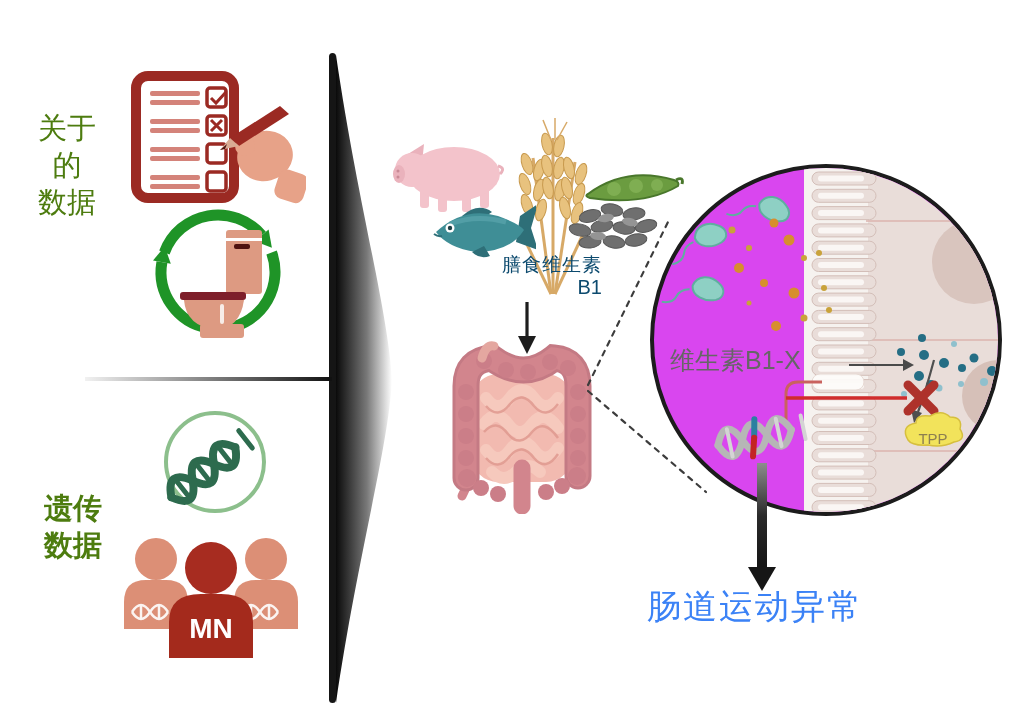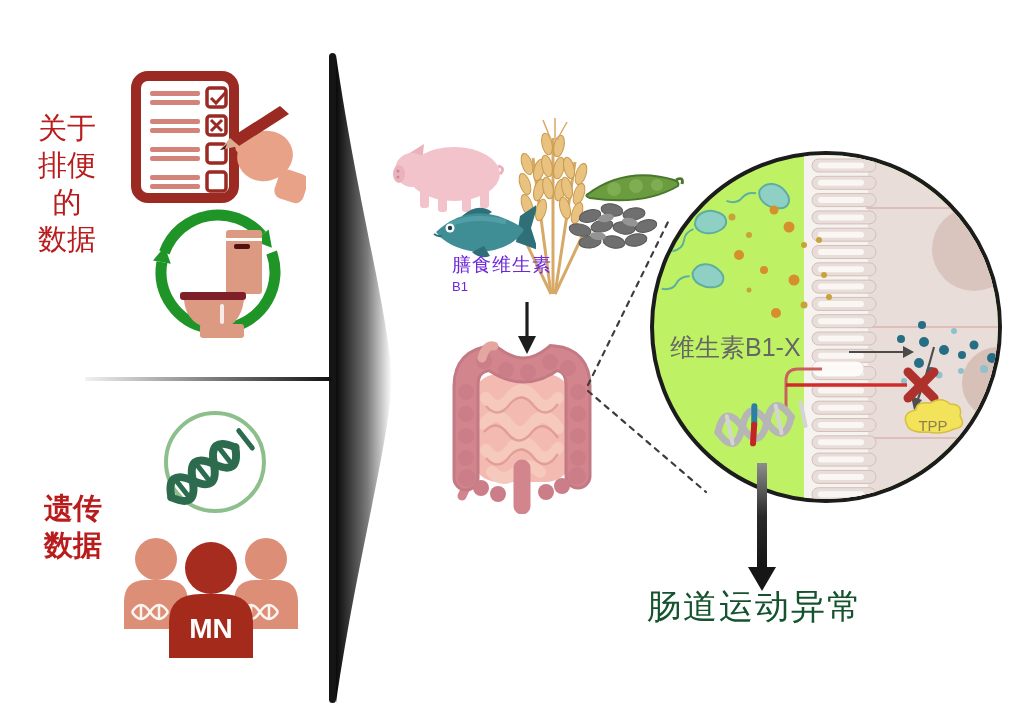--- a/index.html
+++ b/index.html
@@ -2,49 +2,48 @@
 <html><head>
 <meta charset="utf-8">
 <style>
   html,body{margin:0;padding:0;background:#ffffff;}
   #stage{
     position:relative;width:1024px;height:716px;background:#ffffff;overflow:hidden;
     font-family:"Liberation Sans","DejaVu Sans",sans-serif;
   }
   .abs{position:absolute;}
   .vtext{
-    text-align:center;color:#b91c1c;font-size:29px;line-height:37px;font-weight:400;
-  }
-  #dietary-label{ text-align:left;color:#6d28d9; }
+    text-align:center;color:#4d7c0f;font-size:29px;line-height:37px;font-weight:400;
+  }
+  #dietary-label{ text-align:right;color:#0c4a6e; }
   #dietary-label .l1{font-size:19px;line-height:22px;letter-spacing:1px;}
-  #dietary-label .l2{font-size:13px;line-height:22px;}
+  #dietary-label .l2{font-size:20px;line-height:22px;}
   #outcome-label{
-    text-align:center;color:#14532d;font-size:34px;letter-spacing:2px;font-weight:400;
+    text-align:center;color:#3b82f6;font-size:34px;letter-spacing:2px;font-weight:400;
   }
   #divider-line{
     left:329px;top:53px;width:7px;height:650px;background:#151515;border-radius:4px;
   }
   #h-divider{
     left:85px;top:377px;width:247px;height:4px;
     background:linear-gradient(to right, rgba(120,120,120,0.10), #111111);
   }
   #magnifier-circle{
-    left:650px;top:151px;width:344px;height:344px;border-radius:50%;
-    border:4px solid #1c1c1c;background:#bef264;overflow:hidden;box-sizing:content-box;
+    left:650px;top:164px;width:344px;height:344px;border-radius:50%;
+    border:4px solid #1c1c1c;background:#d946ef;overflow:hidden;box-sizing:content-box;
   }
   svg{display:block;}
 </style>
 </head>
 <body>
 
 <div id="stage">
 
   <div class="abs vtext" style="left:26px;top:110px;width:82px;">
     <div>关于</div>
-    <div>排便</div>
     <div>的</div>
     <div>数据</div>
   </div>
 
   <div class="abs vtext" style="left:32px;top:490px;width:82px;font-weight:bold;">
     <div>遗传</div>
     <div>数据</div>
   </div>
 
   <svg class="abs" style="left:128px;top:70px;" width="178" height="135" viewBox="0 0 178 135">

